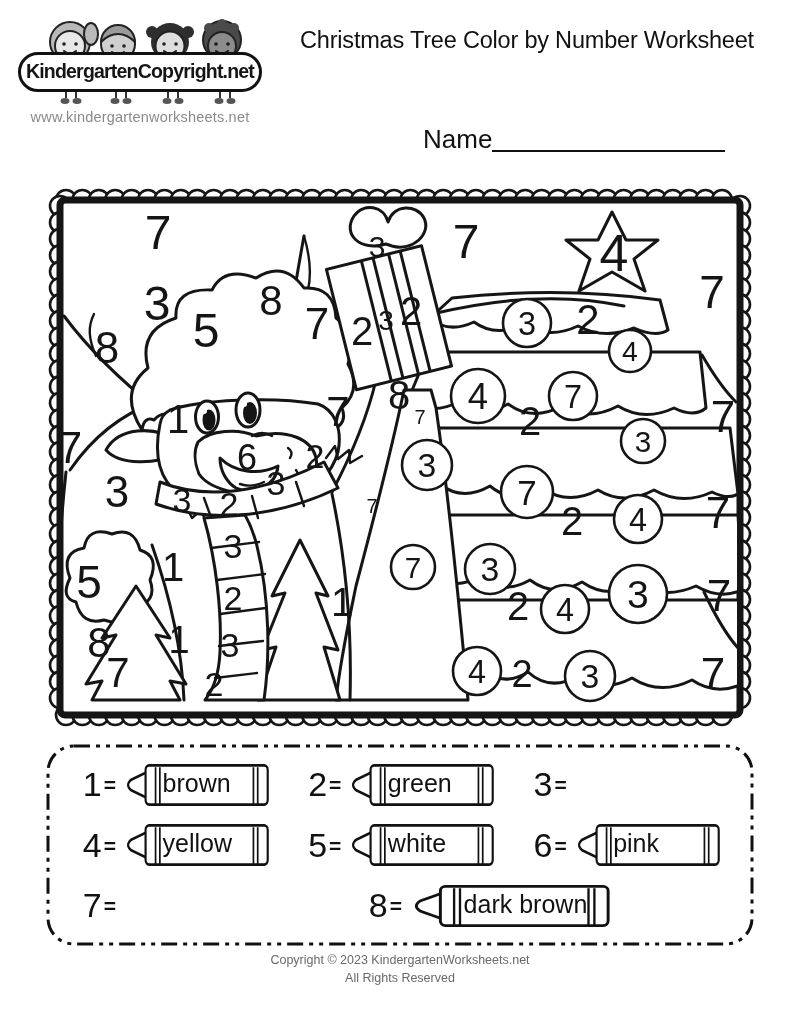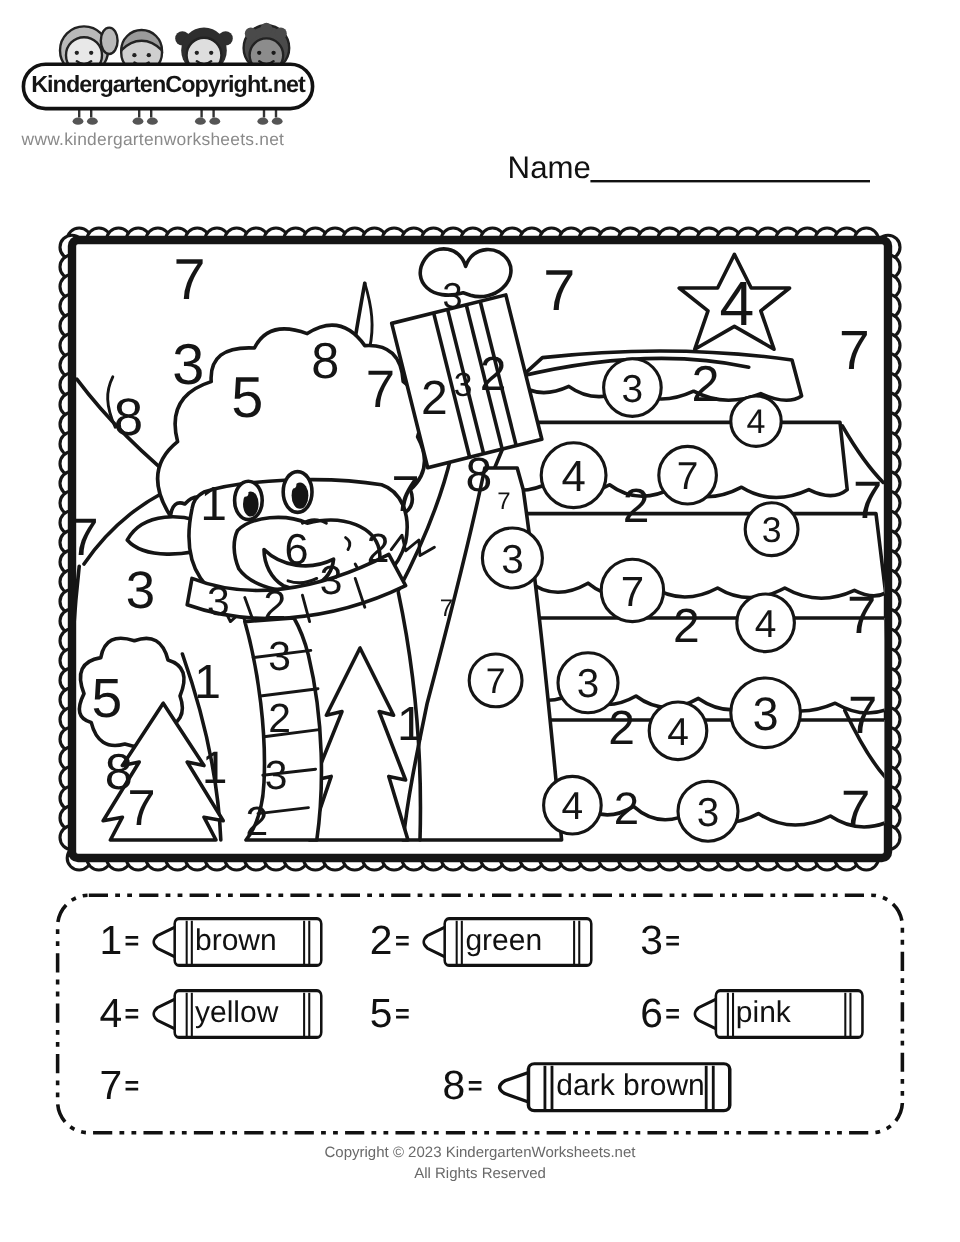--- a/index.html
+++ b/index.html
@@ -7,21 +7,21 @@
         font-family:"Liberation Sans",sans-serif;color:#151515;}
 
   
   .logo-wrap{position:absolute;left:18px;top:12px;width:244px;}
   .kids-svg{display:block;margin-left:14px;}
   .logo-box{position:relative;z-index:2;margin-top:-16px;background:#fff;border:3px solid #111;
             border-radius:20px;padding:5px 4px 6px;text-align:center;white-space:nowrap;}
   .brand-light{font-size:19.5px;letter-spacing:-0.8px;font-weight:700;}
   .brand-bold{font-size:19.5px;letter-spacing:-0.8px;font-weight:700;}
   .legs-svg{display:block;margin:-1px 0 0 18px;}
-  .logo-url{color:#8a8a8a;font-size:14.5px;margin-top:3px;letter-spacing:.2px;}
+  .logo-url{color:#8a8a8a;font-size:14.5px;margin-top:3px;letter-spacing:.2px;text-align:center;}
 
   .title{position:absolute;left:260px;top:27px;width:534px;text-align:center;
          font-size:23.5px;letter-spacing:-0.2px;color:#111;}
   .name-row{position:absolute;left:423px;top:124px;width:302px;display:flex;align-items:flex-end;}
   .name-label{font-size:26px;color:#111;line-height:1;}
   .name-line{flex:1;border-bottom:2.4px solid #111;height:26px;}
 
   
   #art{position:absolute;left:0;top:0;}
   #scallops circle{fill:#fff;stroke:#151515;stroke-width:2.6;}
@@ -123,20 +123,21 @@
           <ellipse cx="91" cy="10" rx="4.5" ry="3"></ellipse>
         <ellipse cx="131" cy="10" rx="4.5" ry="3"></ellipse>
           <ellipse cx="143" cy="10" rx="4.5" ry="3"></ellipse>
         <ellipse cx="183" cy="10" rx="4.5" ry="3"></ellipse>
           <ellipse cx="195" cy="10" rx="4.5" ry="3"></ellipse>
       </g>
     </svg>
     <div class="logo-url">www.kindergartenworksheets.net</div>
   </div>
 
+  <div class="title">Christmas Tree Color by Number Worksheet</div>
 
   <div class="name-row">
     <span class="name-label">Name</span>
     <span class="name-line"></span>
   </div>
 
   <svg id="art" width="800" height="745" viewBox="0 0 800 745">
     <defs>
       <clipPath id="frameclip">
           <rect x="63" y="203" width="674" height="509"></rect>
@@ -480,20 +481,26 @@
           <span class="key-num"><span>4</span><span class="eq">=</span></span>
           <span class="crayon">
               <svg viewBox="0 0 210 54" preserveAspectRatio="none">
                 <use href="#crayon-shape"></use>
               </svg>
             <span class="crayon-word">yellow</span>
             </span>
         </div>
         <div class="key-col">
           <span class="key-num"><span>5</span><span class="eq">=</span></span>
+          <span class="crayon">
+              <svg viewBox="0 0 210 54" preserveAspectRatio="none">
+                <use href="#crayon-shape"></use>
+              </svg>
+            <span class="crayon-word">white</span>
+            </span>
         </div>
         <div class="key-col">
           <span class="key-num"><span>6</span><span class="eq">=</span></span>
           <span class="crayon">
               <svg viewBox="0 0 210 54" preserveAspectRatio="none">
                 <use href="#crayon-shape"></use>
               </svg>
             <span class="crayon-word">pink</span>
             </span>
         </div>

